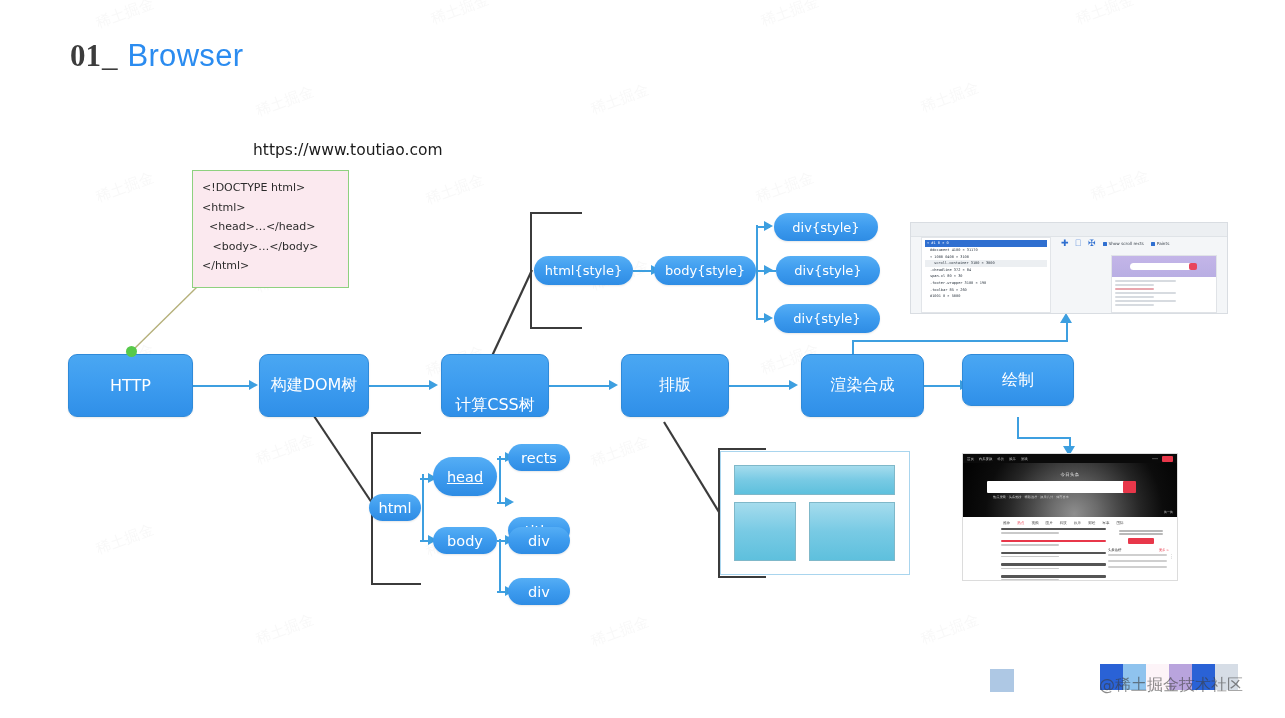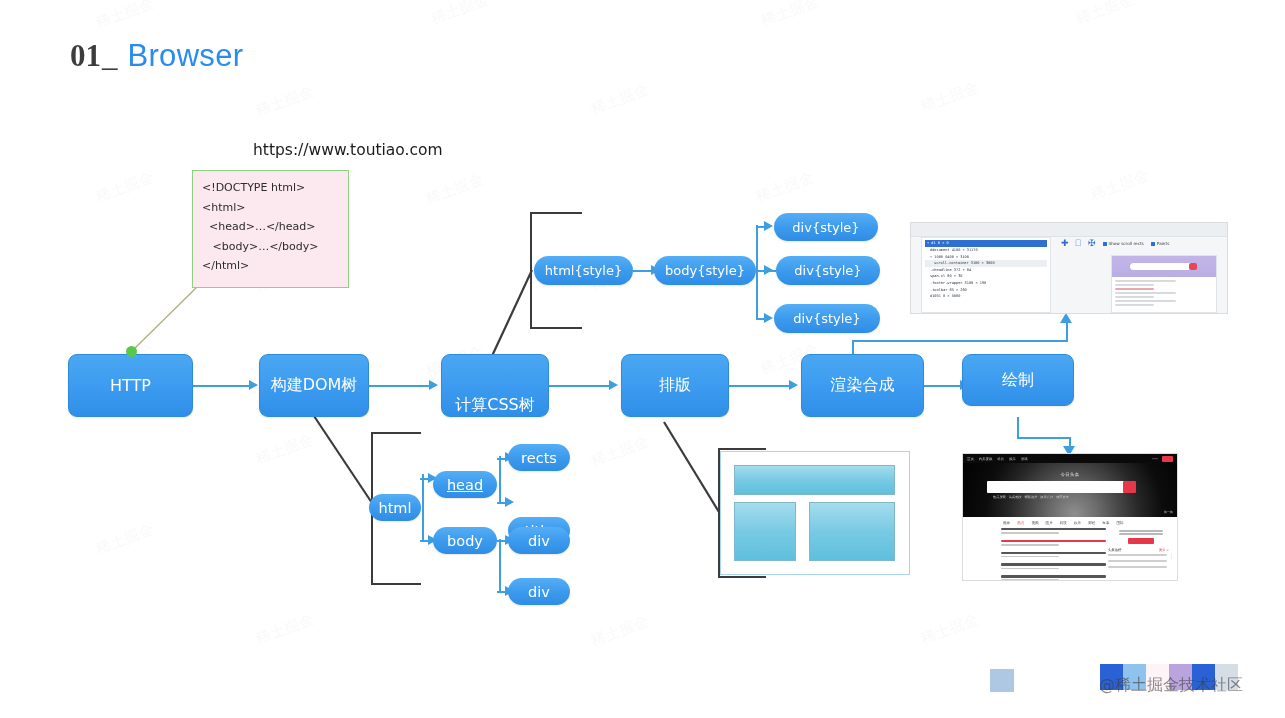--- a/index.html
+++ b/index.html
@@ -604,21 +604,21 @@
 
   <div class="conn conn-v" style="left:499px; top:539px; height:53px;"></div>
   <div class="conn conn-h" style="left:497px; top:540px; width:14px;"></div>
   <div class="conn conn-h" style="left:497px; top:591px; width:14px;"></div>
   <div class="arrow-r" style="left:505px; top:535px;"></div>
   <div class="arrow-r" style="left:505px; top:586px;"></div>
 
   <div class="pill sm" style="left:369px; top:494px; width:52px; height:27px;">
     <span>html</span>
   </div>
-  <div class="pill sm" style="left:433px; top:471px; width:64px; height:27px;text-decoration:underline;">
+  <div class="pill sm" style="left:433px; top:457px; width:64px; height:39px;text-decoration:underline;">
     <span>head</span>
   </div>
   <div class="pill sm" style="left:433px; top:527px; width:64px; height:27px;">
     <span>body</span>
   </div>
   <div class="pill sm" style="left:508px; top:444px; width:62px; height:27px;">
     <span>rects</span>
   </div>
   <div class="pill sm" style="left:508px; top:489px; width:62px; height:27px;margin-top:28px;">
     <span>title</span>

